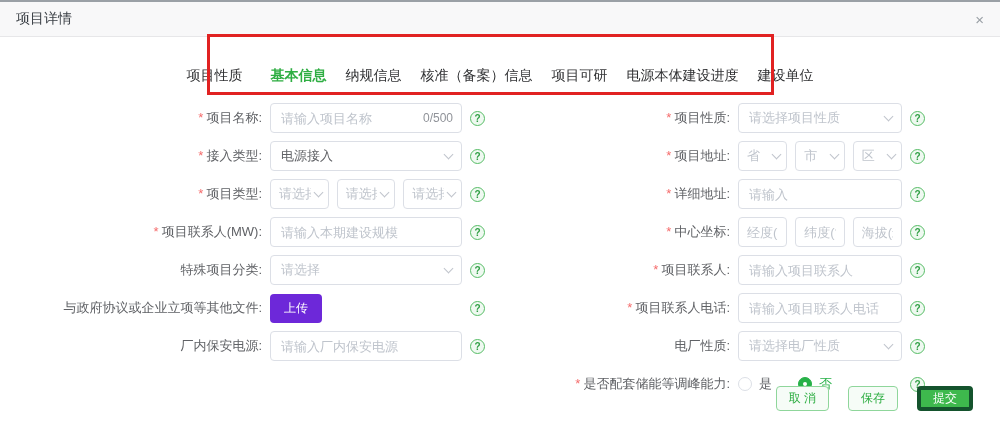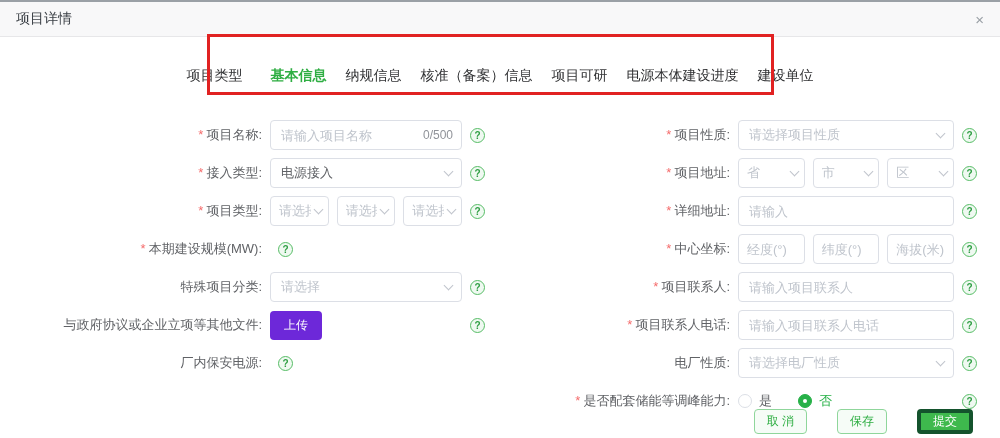--- a/index.html
+++ b/index.html
@@ -22,31 +22,31 @@
     display:flex; justify-content:center; gap:15px; z-index:2;
   }
   .tab { font-size:14px; color:#303133; padding:0 2px 8px 2px; cursor:pointer; white-space:nowrap; }
   .tab.active { color:#2fae43; font-weight:bold; border-bottom:2px solid #2fae43;margin-left:9px; }
   
   .red-box {
     position:absolute; left:207px; top:34px; width:567px; height:61px;
     border:3px solid #e12222; pointer-events:none; z-index:5;
   }
   
-  .col { position:absolute; top:116px; }
+  .col { position:absolute; top:99px; }
   .col-left  { left:0;   width:500px; }
   .col-right { left:500px; width:500px; }
   .row { height:38px; display:flex; align-items:center; }
   .lbl { font-size:13px; color:#606266; text-align:right; padding-right:8px; flex:none; white-space:nowrap; }
   .col-left  .lbl { width:270px; }
   .col-right .lbl { width:238px; }
   .req { color:#f56c6c; margin-right:3px; }
   .ctl { flex:none; }
   .col-left  .ctl { width:192px; }
-  .col-right .ctl { width:216px; }
+  .col-right .ctl { width:164px; }
   
   .input, .input-wrap, .select {
     height:30px; border:1px solid #dcdfe6; border-radius:4px; background:#fff;
   }
   .input { width:100%; padding:0 10px; font-size:13px; color:#606266; outline:none; font-family:inherit; }
   input::placeholder { color:#bfc4cc; }
   .input-wrap { display:flex; align-items:center; padding-right:8px; }
   .input-wrap input {
     border:none; flex:1; min-width:0; height:100%; padding:0 4px 0 10px;
     font-size:13px; color:#606266; outline:none; background:transparent; font-family:inherit;
@@ -77,35 +77,35 @@
   .radios { display:flex; align-items:center; gap:26px; }
   .radio { display:flex; align-items:center; gap:7px; cursor:pointer; }
   .dot { width:14px; height:14px; border-radius:50%; border:1px solid #dcdfe6; background:#fff; position:relative; flex:none; }
   .radio.checked .dot { background:#27b148; border-color:#27b148; }
   .radio.checked .dot::after {
     content:""; position:absolute; left:4px; top:4px; width:4px; height:4px; border-radius:50%; background:#fff;
   }
   .radio-label { font-size:13px; color:#606266; }
   .radio.checked .radio-label { color:#27b148; }
   
-  .footer { position:absolute; right:27px; top:409px; display:flex; gap:30px; }
+  .footer { position:absolute; right:27px; top:386px; display:flex; gap:19px; }
   .btn { height:25px; padding:0 12px; border-radius:4px; font-size:12px; cursor:pointer; font-family:inherit; white-space:nowrap; }
   .btn.ghost   { background:#f6fcf7; border:1px solid #8fd69b; color:#2fae43; }
   .btn.primary { background:#3eb94d; border:4px solid #14532d; color:#fff; }
 </style>
 </head>
 <body>
 
 <div class="titlebar">
   <span class="title">项目详情</span>
   <span class="close">×</span>
 </div>
 
 <div class="tabs">
-  <div class="tab">项目类型</div>
+  <div class="tab">项目性质</div>
   <div class="tab active">基本信息</div>
   <div class="tab">纳规信息</div>
   <div class="tab">核准（备案）信息</div>
   <div class="tab">项目可研</div>
   <div class="tab">电源本体建设进度</div>
   <div class="tab">建设单位</div>
 </div>
 
 <div class="red-box"></div>
 
@@ -142,21 +142,22 @@
         </div>
       <div class="select">
           <span class="val">请选择</span>
           <i class="chev"></i>
         </div>
     </div>
     <span class="help">?</span>
   </div>
 
   <div class="row">
-    <span class="lbl"><span class="req">*</span><span>本期建设规模(MW):</span></span>
+    <span class="lbl"><span class="req">*</span><span>项目联系人(MW):</span></span>
+    <input class="ctl input" placeholder="请输入本期建设规模" style="">
     <span class="help">?</span>
   </div>
 
   <div class="row">
     <span class="lbl"><span>特殊项目分类:</span></span>
     <div class="ctl select">
       <span class="val">请选择</span>
       <i class="chev"></i>
     </div>
     <span class="help">?</span>
@@ -165,20 +166,21 @@
   <div class="row">
     <span class="lbl"><span>与政府协议或企业立项等其他文件:</span></span>
     <div class="ctl">
       <button class="upload-btn">上传</button>
     </div>
     <span class="help">?</span>
   </div>
 
   <div class="row">
     <span class="lbl"><span>厂内保安电源:</span></span>
+    <input class="ctl input" placeholder="请输入厂内保安电源" style="">
     <span class="help">?</span>
   </div>
 
 </div>
 
 <div class="col col-right">
 
   <div class="row">
     <span class="lbl"><span class="req">*</span><span>项目性质:</span></span>
     <div class="ctl select">

